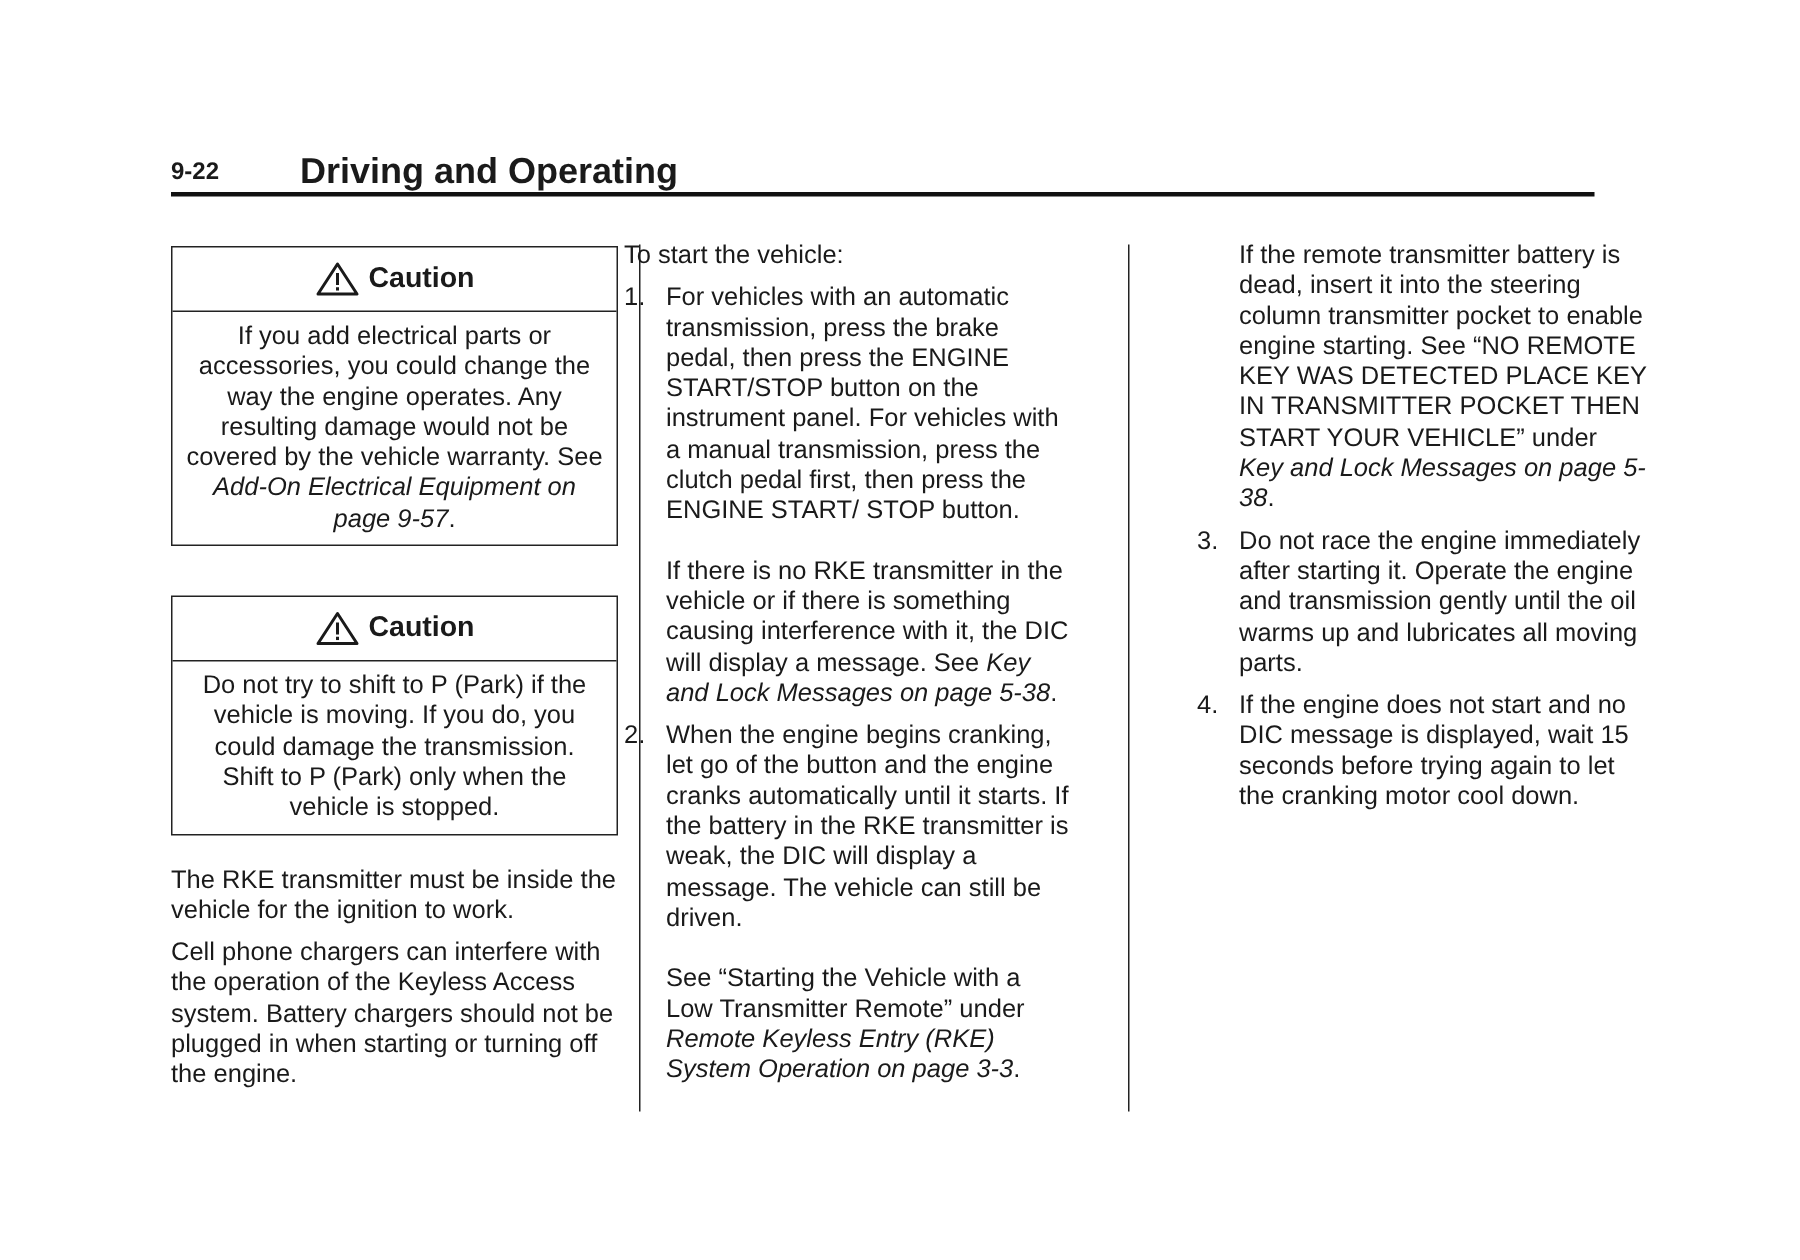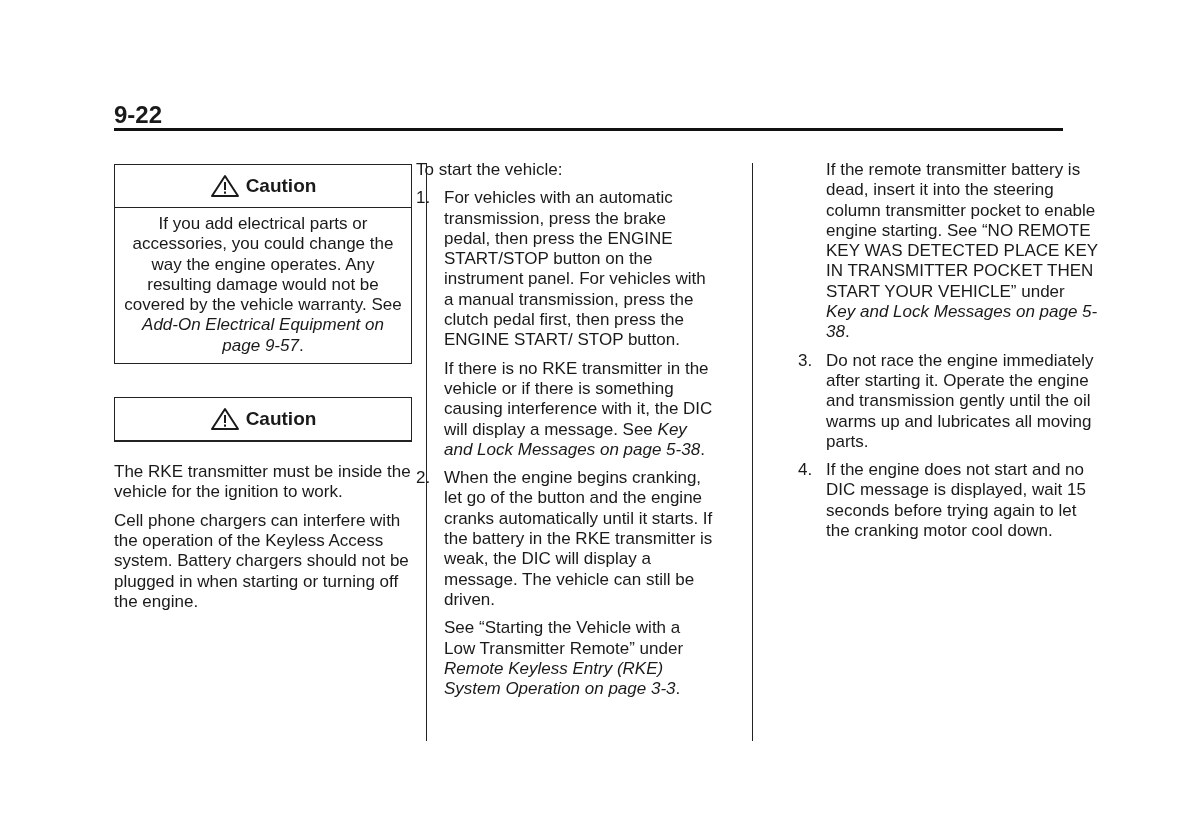--- a/index.html
+++ b/index.html
@@ -1,21 +1,21 @@
 <!DOCTYPE html>
 <html><head>
 <meta charset="utf-8">
 <style>
   html, body { margin: 0; padding: 0; }
   body {
     width: 1200px; height: 840px; background: #ffffff; position: relative; overflow: hidden;
     font-family: "Liberation Sans", sans-serif; color: #1a1a1a;
   }
   .header { position: absolute; left: 114px; top: 99px; width: 949px; height: 34px; }
-  .header .page-num { position: absolute; left: 0; top: 0; font-size: 24px; font-weight: bold; line-height: 32px; }
+  .header .page-num { position: absolute; left: 0; top: 0; font-size: 16px; font-weight: bold; line-height: 32px; }
   .header .section-title { position: absolute; left: 86px; top: 0; font-size: 24px; font-weight: bold; line-height: 32px; }
   .header .rule { position: absolute; left: 0; top: 29px; width: 949px; height: 3px; background: #111; }
 
   .col { position: absolute; top: 160px; font-size: 17px; line-height: 20.3px; }
   .col1 { left: 114px; width: 298px; }
   .col2 { left: 416px; width: 300px; }
   .col3 { left: 798px; width: 300px; }
 
   .divider { position: absolute; width: 1px; background: #222; }
   .div1 { left: 426px; top: 163px; height: 578px; }
@@ -28,29 +28,30 @@
   .caution-body { padding: 6px 9px 7px 9px; }
   .box2 { margin-top: 33px; }
 
   p { margin: 0; }
   .para { margin-top: 16px; }
   .para-tight { margin-top: 8px; }
   em { font-style: italic; }
 
   .ol-item { position: relative; padding-left: 28px; }
   .ol-item .num { position: absolute; left: 0; top: 0; }
-  .ol-item .sub { margin-top: 8px; }
+  .ol-item .sub { margin-top: 20px; }
   .gap-item { margin-top: 8px; }
   .indent { padding-left: 28px; }
 </style>
 </head>
 <body>
 
 <div class="header">
   <span class="page-num">9-22</span>
+  <span class="section-title">Driving and Operating</span>
   <div class="rule"></div>
 </div>
 
 <div class="divider div1"></div>
 <div class="divider div2"></div>
 
 <div class="col col1">
   <div class="caution-box" style="margin-top:4px;">
     <div class="caution-head">
       <svg class="warn-icon" viewBox="0 0 30 24">
@@ -67,20 +68,21 @@
 
   <div class="caution-box box2">
     <div class="caution-head">
       <svg class="warn-icon" viewBox="0 0 30 24">
         <path d="M15 2 L28 22 L2 22 Z" fill="none" stroke="#1a1a1a" stroke-width="2" stroke-linejoin="round"></path>
         <rect x="14" y="8" width="2" height="8" fill="#1a1a1a"></rect>
         <rect x="14" y="17.5" width="2" height="2.2" fill="#1a1a1a"></rect>
       </svg>
       <span class="caution-label">Caution</span>
     </div>
+    <div class="caution-body">Do not try to shift to P (Park) if the vehicle is moving. If you do, you could damage the transmission. Shift to P (Park) only when the vehicle is stopped.</div>
   </div>
 
   <p class="para" style="margin-top:20px;">The RKE transmitter must be inside the vehicle for the ignition to work.</p>
   <p class="para-tight">Cell phone chargers can interfere with the operation of the Keyless Access system. Battery chargers should not be plugged in when starting or turning off the engine.</p>
 </div>
 
 <div class="col col2">
   <p>To start the vehicle:</p>
   <div class="ol-item gap-item">
     <span class="num">1.</span>

